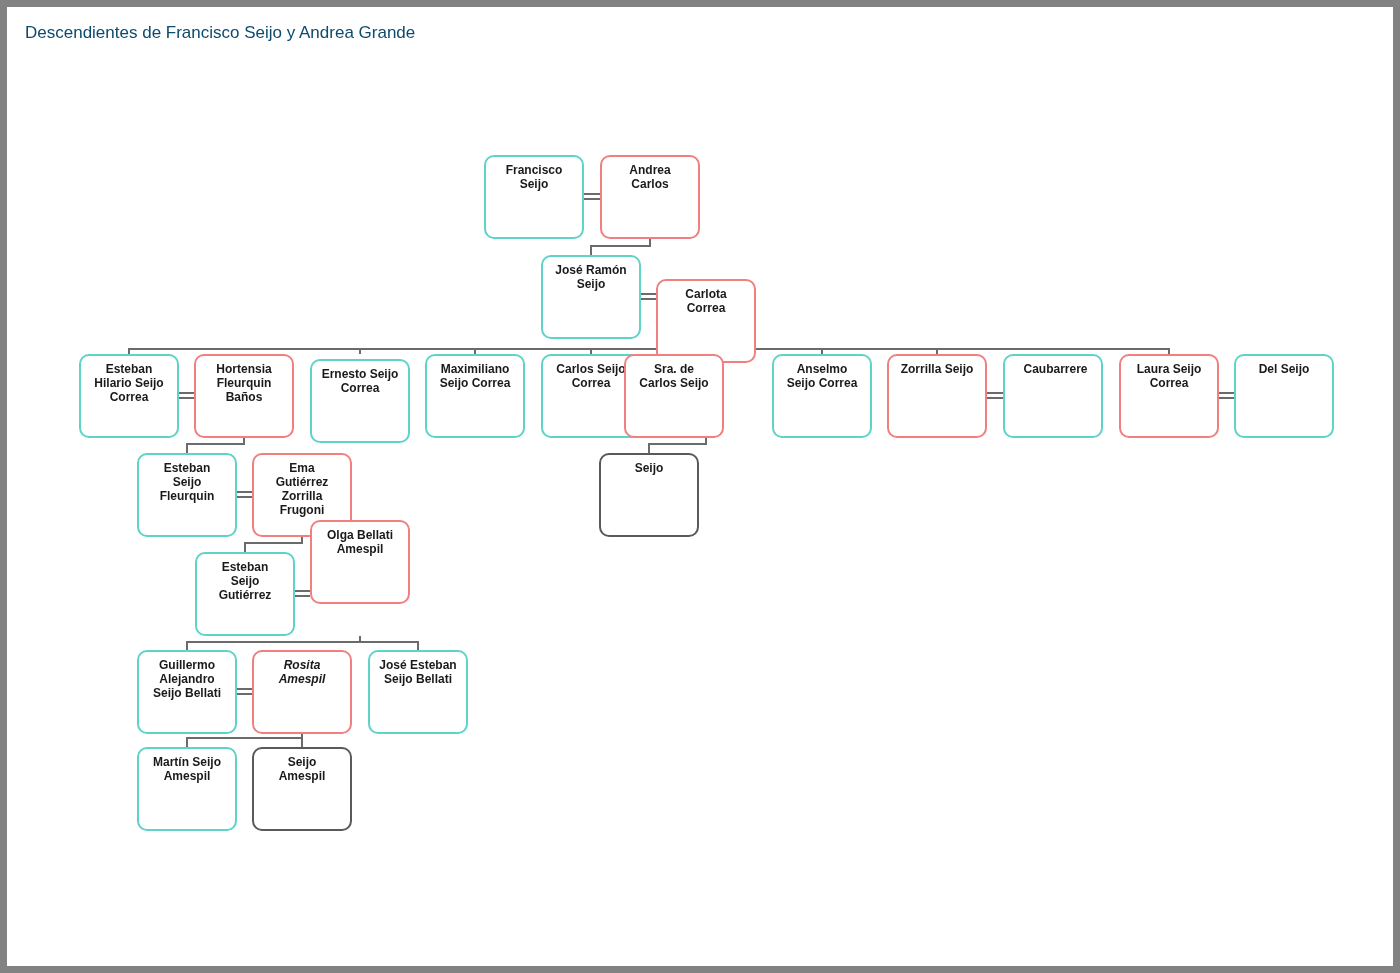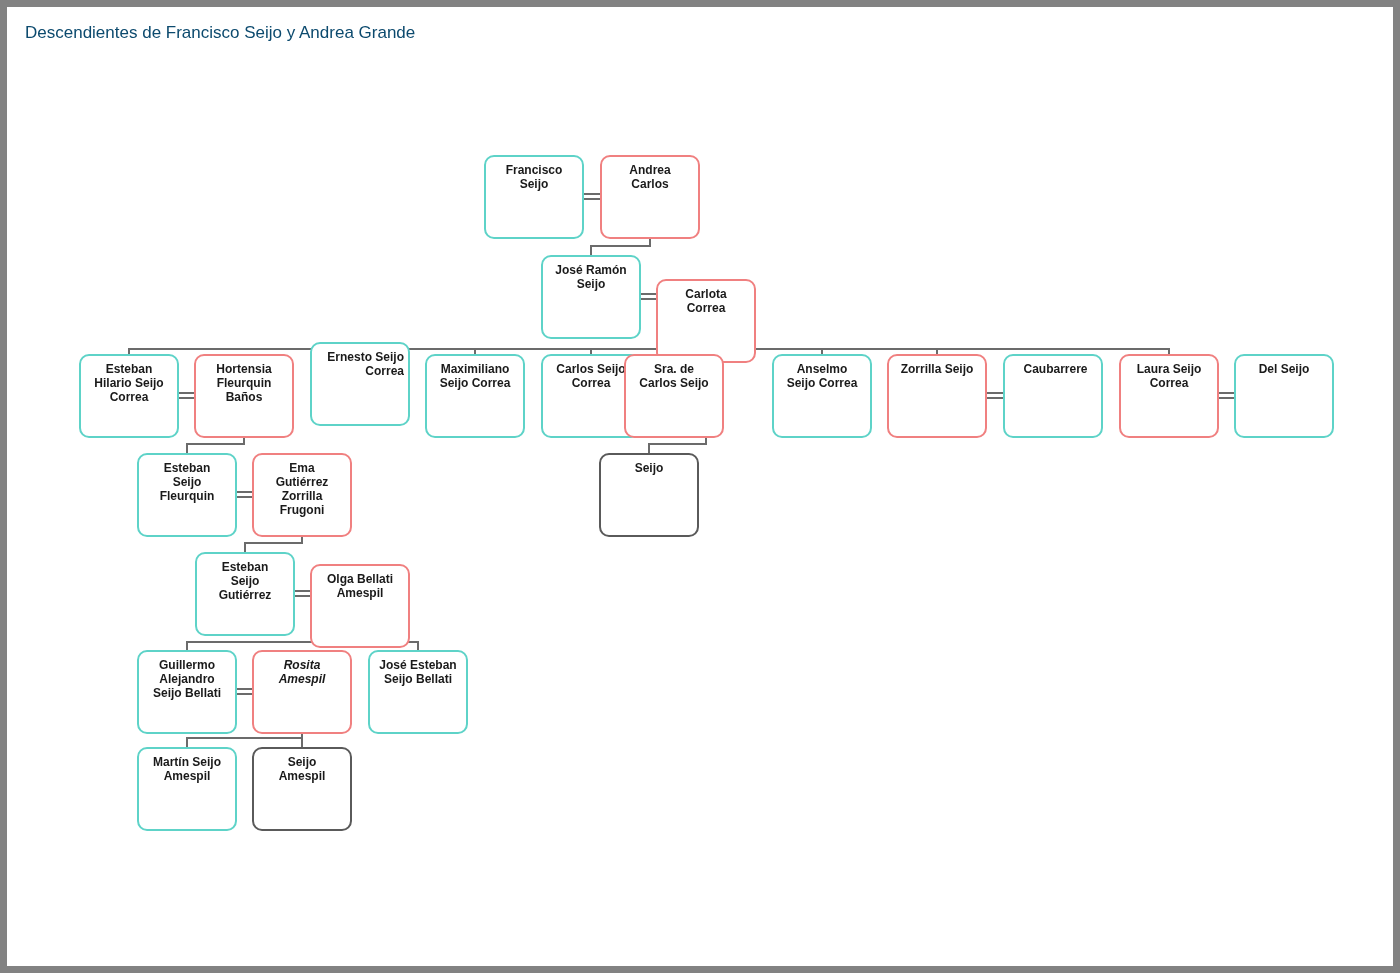--- a/index.html
+++ b/index.html
@@ -110,21 +110,21 @@
       <div class="person male" style="left: 534px; top: 248px;">José Ramón
 Seijo</div>
       <div class="person female" style="left: 649px; top: 236px; margin-top: 36px;">Carlota
 Correa</div>
       <div class="person male" style="left: 72px; top: 347px;">Esteban
 Hilario Seijo
 Correa</div>
       <div class="person female" style="left: 187px; top: 347px;">Hortensia
 Fleurquin
 Baños</div>
-      <div class="person male" style="left: 303px; top: 335px; text-align: right;">Ernesto Seijo
+      <div class="person male" style="left: 303px; top: 352px;">Ernesto Seijo
 Correa</div>
       <div class="person male" style="left: 418px; top: 347px;">Maximiliano
 Seijo Correa</div>
       <div class="person male" style="left: 534px; top: 347px;">Carlos Seijo
 Correa</div>
       <div class="person female" style="left: 617px; top: 347px;">Sra. de
 Carlos Seijo</div>
       <div class="person male" style="left: 765px; top: 347px;">Anselmo
 Seijo Correa</div>
       <div class="person female" style="left: 880px; top: 347px;">Zorrilla Seijo</div>
@@ -136,21 +136,21 @@
 Seijo
 Fleurquin</div>
       <div class="person female" style="left: 245px; top: 446px;">Ema
 Gutiérrez
 Zorrilla
 Frugoni</div>
       <div class="person unknown" style="left: 592px; top: 446px;">Seijo</div>
       <div class="person male" style="left: 188px; top: 545px;">Esteban
 Seijo
 Gutiérrez</div>
-      <div class="person female" style="left: 303px; top: 557px;">Olga Bellati
+      <div class="person female" style="left: 303px; top: 513px;">Olga Bellati
 Amespil</div>
       <div class="person male" style="left: 130px; top: 643px;">Guillermo
 Alejandro
 Seijo Bellati</div>
       <div class="person female" style="left: 245px; top: 643px; font-style: italic;">Rosita
 Amespil</div>
       <div class="person male" style="left: 361px; top: 643px;">José Esteban
 Seijo Bellati</div>
       <div class="person male" style="left: 130px; top: 740px;">Martín Seijo
 Amespil</div>

